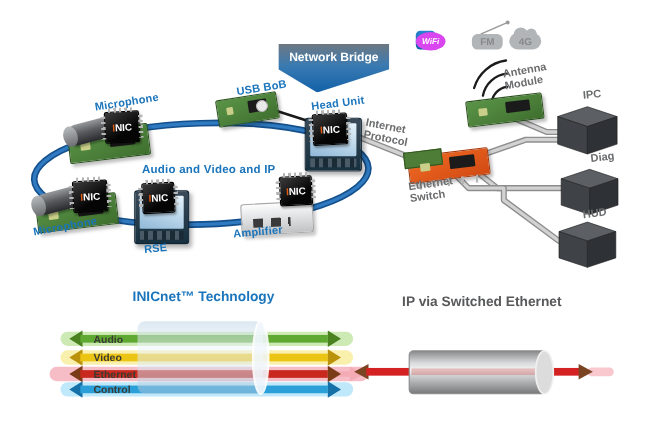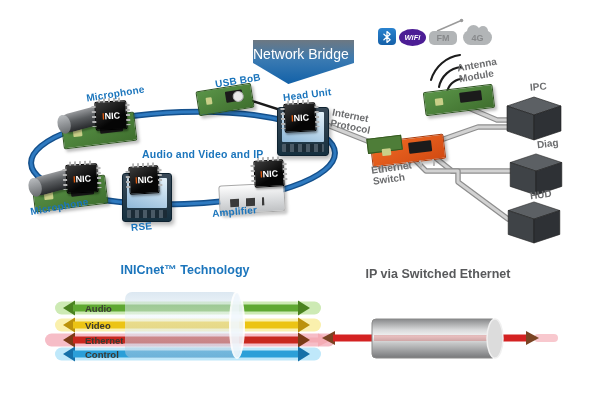--- a/index.html
+++ b/index.html
@@ -20,28 +20,28 @@
   .lblg{position:absolute;color:#6b6c6e;font-weight:bold;font-size:10px;
        white-space:nowrap;z-index:6;line-height:10.5px;}
   .title{position:absolute;font-weight:bold;font-size:12.5px;text-align:center;z-index:6;}
   .t-blue{color:#1b75bc;}
   .t-gray{color:#58595b;}
 
   
   .banner{position:absolute;left:253px;top:40px;width:101px;height:44px;z-index:7;
     background:linear-gradient(180deg,#6d7882 0%,#3a7ab2 45%,#1261a8 100%);
     clip-path:polygon(0 0,100% 0,100% 52%,35% 100%,0 52%);
-    color:#fff;font-weight:normal;font-size:14px;text-align:left;
+    color:#fff;font-weight:bold;font-size:11px;text-align:center;
     padding-top:6px;box-sizing:border-box;}
 
   
   .ic{position:absolute;z-index:7;display:flex;align-items:center;justify-content:center;}
   .bt{left:378px;top:28px;width:18px;height:17px;border-radius:4px;
       background:linear-gradient(180deg,#2a83cf,#1560a8);}
-  .wifi{left:399px;top:29px;width:27px;height:17px;border-radius:50%;background:#4c1d95;
+  .wifi{left:378px;top:29px;width:27px;height:17px;border-radius:50%;background:#d946ef;
       color:#fff;font-weight:bold;font-size:7.5px;font-style:italic;}
   .fm{left:429px;top:31px;width:28px;height:14px;border-radius:5px;background:#b2b5b7;
       color:#87898b;font-weight:bold;font-size:9px;}
   .cloud{left:463px;top:30px;width:29px;height:15px;border-radius:8px;background:#b2b5b7;
       color:#87898b;font-weight:bold;font-size:9px;}
   .cloud::before{content:"";position:absolute;left:4px;top:-5px;width:13px;height:13px;
       border-radius:50%;background:#b2b5b7;}
   .cloud::after{content:"";position:absolute;right:4px;top:-4px;width:10px;height:10px;
       border-radius:50%;background:#b2b5b7;}
   .cloud span{position:relative;z-index:1;text-align:center;}
@@ -200,21 +200,21 @@
     <span class="pins"></span>
     <span class="ci">I</span>
     <span class="cn">NIC</span>
   </div>
 
   <div class="lbl r-9" style="left:215px;top:75px;">USB BoB</div>
   <div class="pcb r-9" style="left:197px;top:87px;width:54px;height:23px;">
     <span class="dot"></span>
   </div>
 
-  <div class="lbl" style="left:142px;top:148px;font-size:10.5px;">Audio and Video and IP</div>
+  <div class="lbl" style="left:129px;top:148px;font-size:10.5px;">Audio and Video and IP</div>
 
   <div class="lblg r11" style="left:331px;top:111px;">
     <div>Internet</div>
     <div>Protocol</div>
   </div>
 
   <div class="lblg r-10" style="left:458px;top:60px;">
     <div>Antenna</div>
     <div>Module</div>
   </div>

